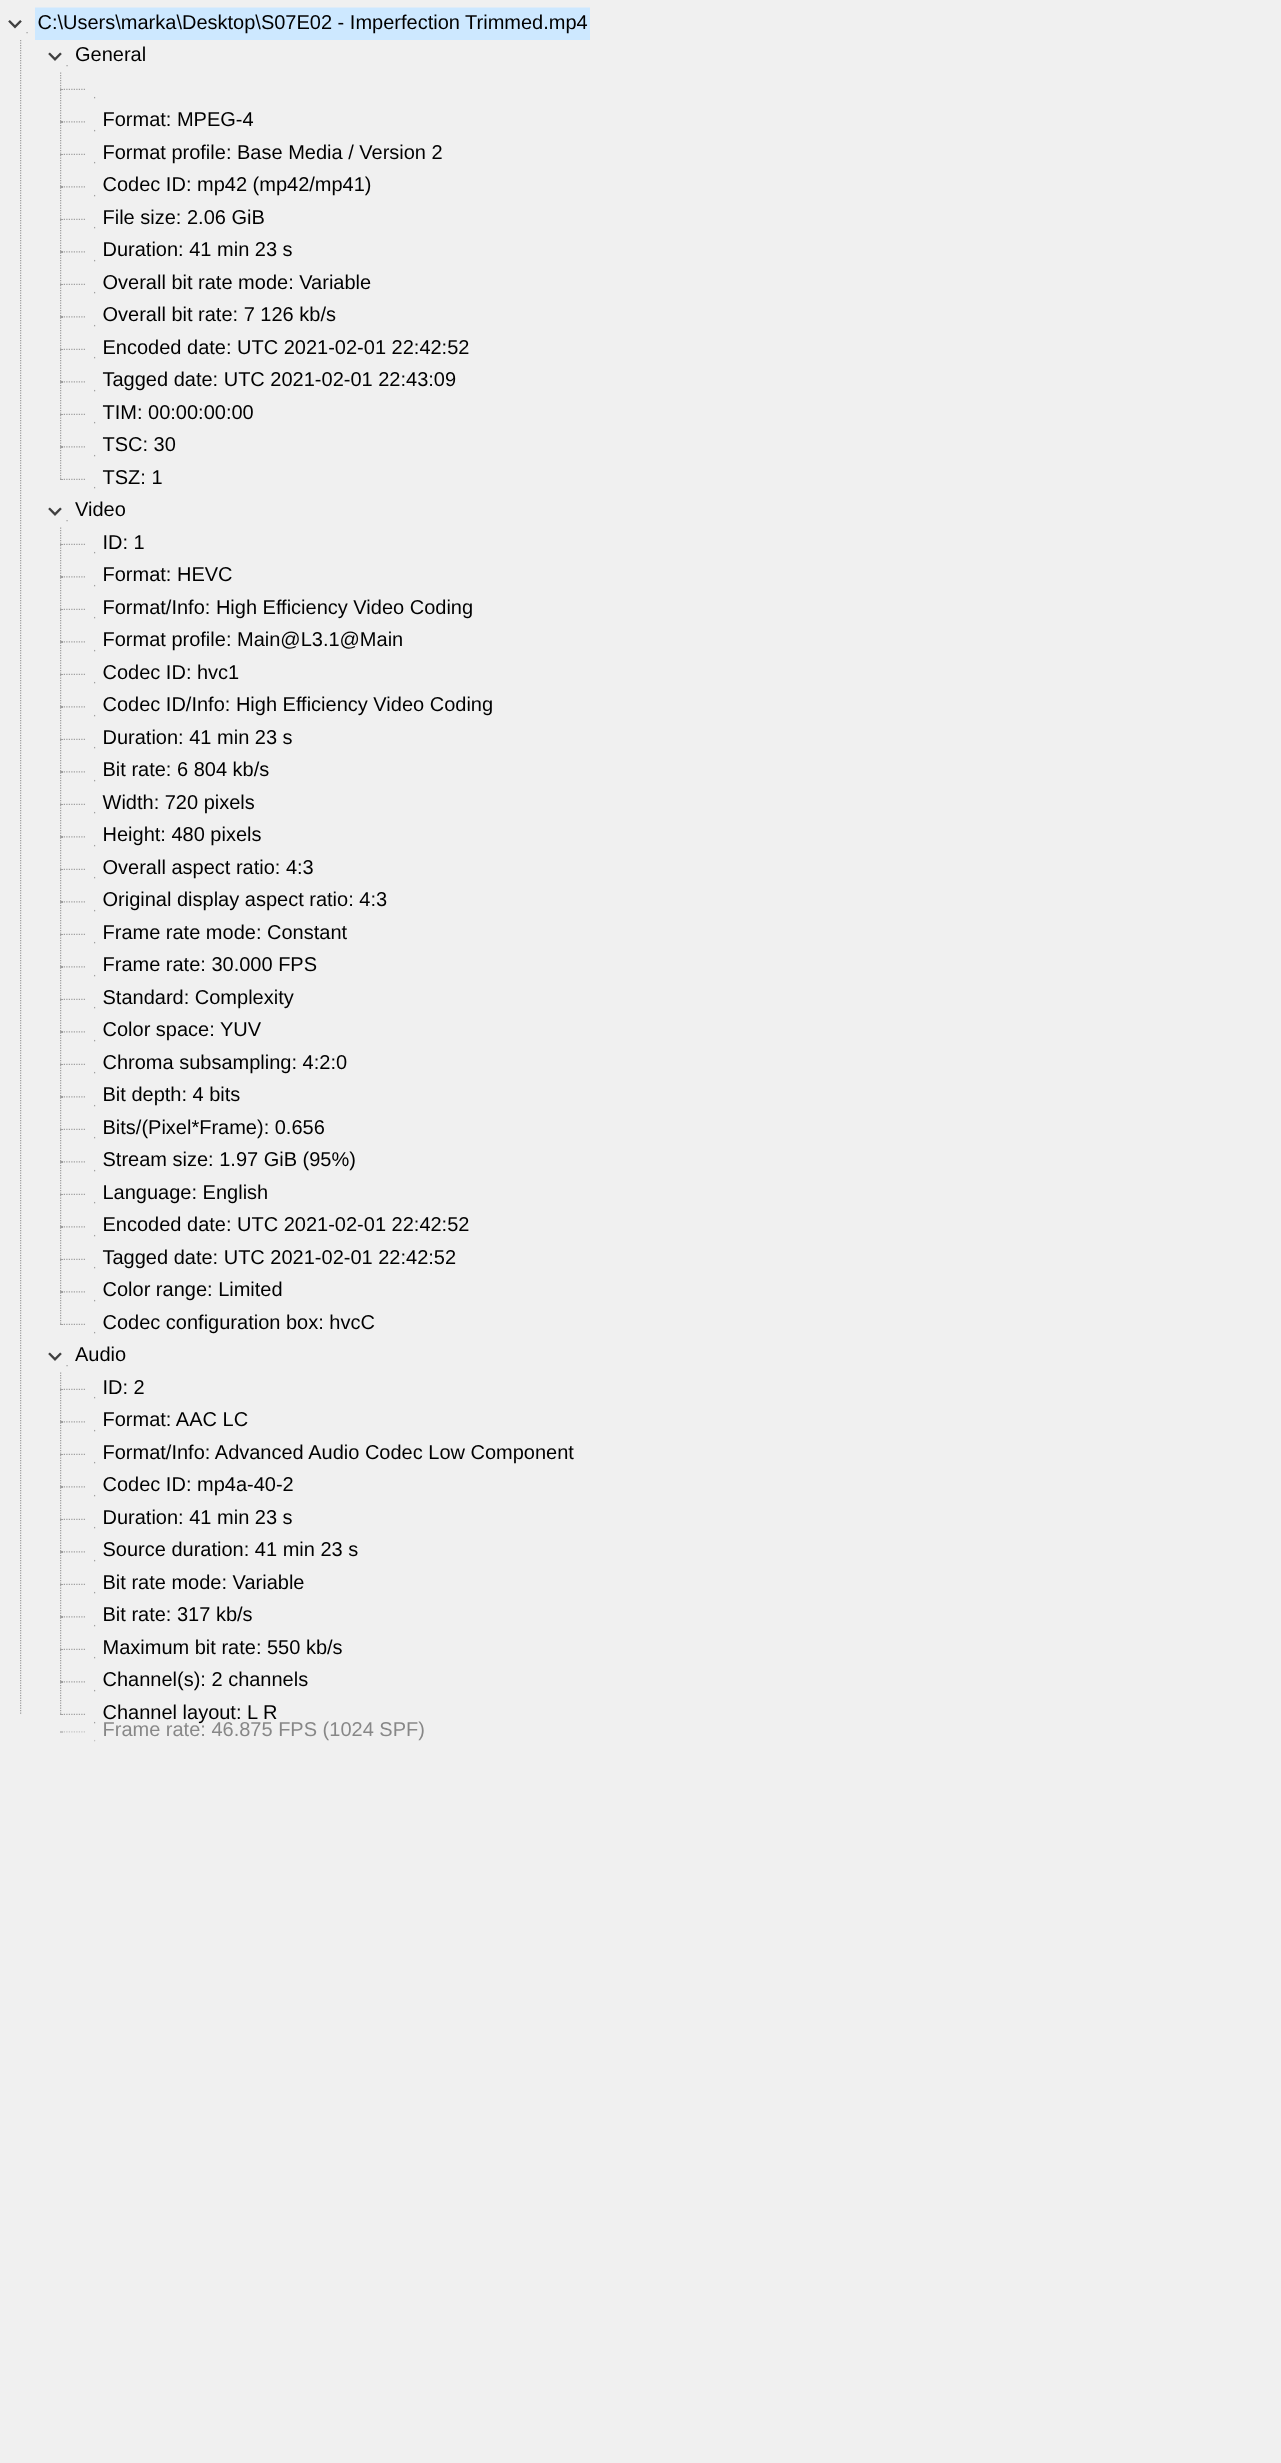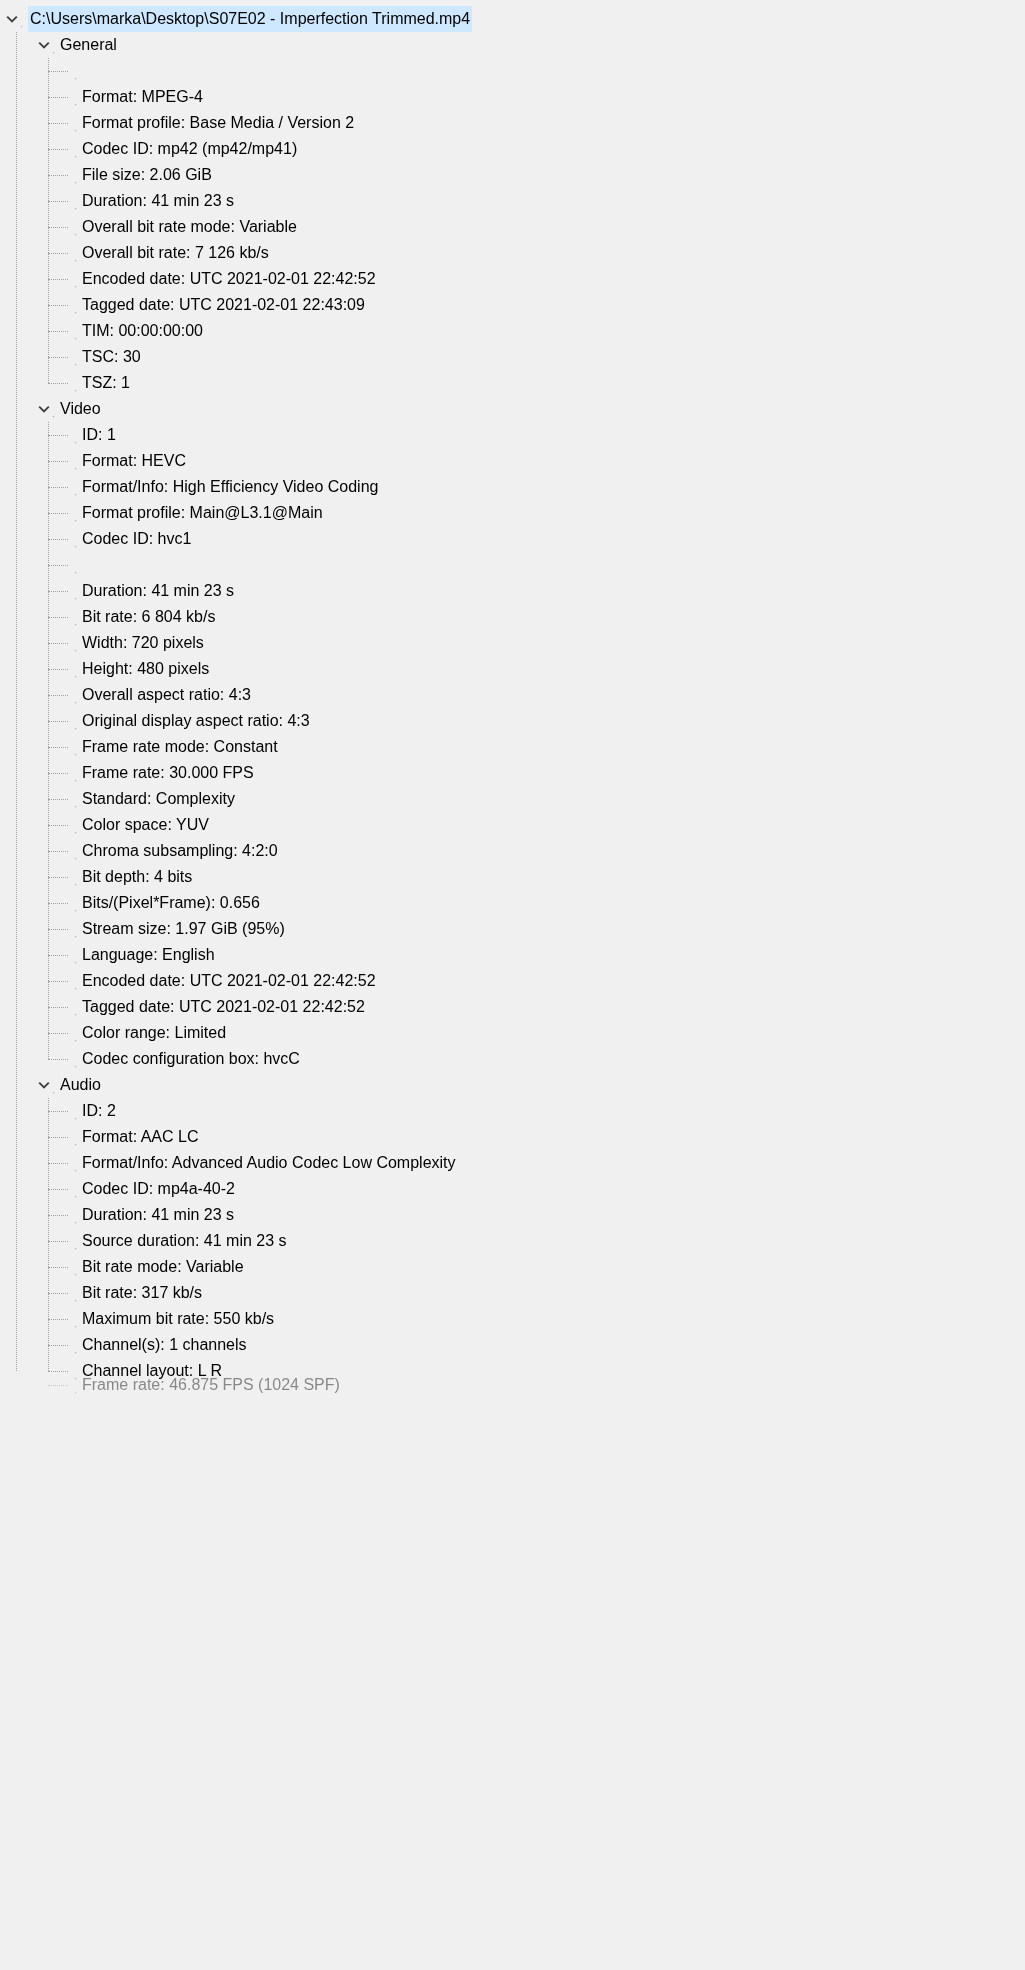--- a/index.html
+++ b/index.html
@@ -194,20 +194,21 @@
         <div class="row leaf">
           <span class="dot">·</span>
           <span class="pair"><span class="key">Format profile</span><span class="sep">: </span><span class="val">Main@L3.1@Main</span></span>
         </div>
         <div class="row leaf">
           <span class="dot">·</span>
           <span class="pair"><span class="key">Codec ID</span><span class="sep">: </span><span class="val">hvc1</span></span>
         </div>
         <div class="row leaf">
           <span class="dot">·</span>
+          <span class="pair"><span class="key">Codec ID/Info</span><span class="sep">: </span><span class="val">High Efficiency Video Coding</span></span>
         </div>
         <div class="row leaf">
           <span class="dot">·</span>
           <span class="pair"><span class="key">Duration</span><span class="sep">: </span><span class="val">41 min 23 s</span></span>
         </div>
         <div class="row leaf">
           <span class="dot">·</span>
           <span class="pair"><span class="key">Bit rate</span><span class="sep">: </span><span class="val">6 804 kb/s</span></span>
         </div>
         <div class="row leaf">
@@ -292,21 +293,21 @@
         <div class="row leaf">
           <span class="dot">·</span>
           <span class="pair"><span class="key">ID</span><span class="sep">: </span><span class="val">2</span></span>
         </div>
         <div class="row leaf">
           <span class="dot">·</span>
           <span class="pair"><span class="key">Format</span><span class="sep">: </span><span class="val">AAC LC</span></span>
         </div>
         <div class="row leaf">
           <span class="dot">·</span>
-          <span class="pair"><span class="key">Format/Info</span><span class="sep">: </span><span class="val">Advanced Audio Codec Low Complexity</span></span>
+          <span class="pair"><span class="key">Format/Info</span><span class="sep">: </span><span class="val">Advanced Audio Codec Low Component</span></span>
         </div>
         <div class="row leaf">
           <span class="dot">·</span>
           <span class="pair"><span class="key">Codec ID</span><span class="sep">: </span><span class="val">mp4a-40-2</span></span>
         </div>
         <div class="row leaf">
           <span class="dot">·</span>
           <span class="pair"><span class="key">Duration</span><span class="sep">: </span><span class="val">41 min 23 s</span></span>
         </div>
         <div class="row leaf">
@@ -320,21 +321,21 @@
         <div class="row leaf">
           <span class="dot">·</span>
           <span class="pair"><span class="key">Bit rate</span><span class="sep">: </span><span class="val">317 kb/s</span></span>
         </div>
         <div class="row leaf">
           <span class="dot">·</span>
           <span class="pair"><span class="key">Maximum bit rate</span><span class="sep">: </span><span class="val">550 kb/s</span></span>
         </div>
         <div class="row leaf">
           <span class="dot">·</span>
-          <span class="pair"><span class="key">Channel(s)</span><span class="sep">: </span><span class="val">1 channels</span></span>
+          <span class="pair"><span class="key">Channel(s)</span><span class="sep">: </span><span class="val">2 channels</span></span>
         </div>
         <div class="row leaf">
           <span class="dot">·</span>
           <span class="pair"><span class="key">Channel layout</span><span class="sep">: </span><span class="val">L R</span></span>
         </div>
         <div class="row leaf partial" style="opacity:.55">
           <span class="dot">·</span>
           <span>Frame rate: 46.875 FPS (1024 SPF)</span>
         </div>
       </div>

